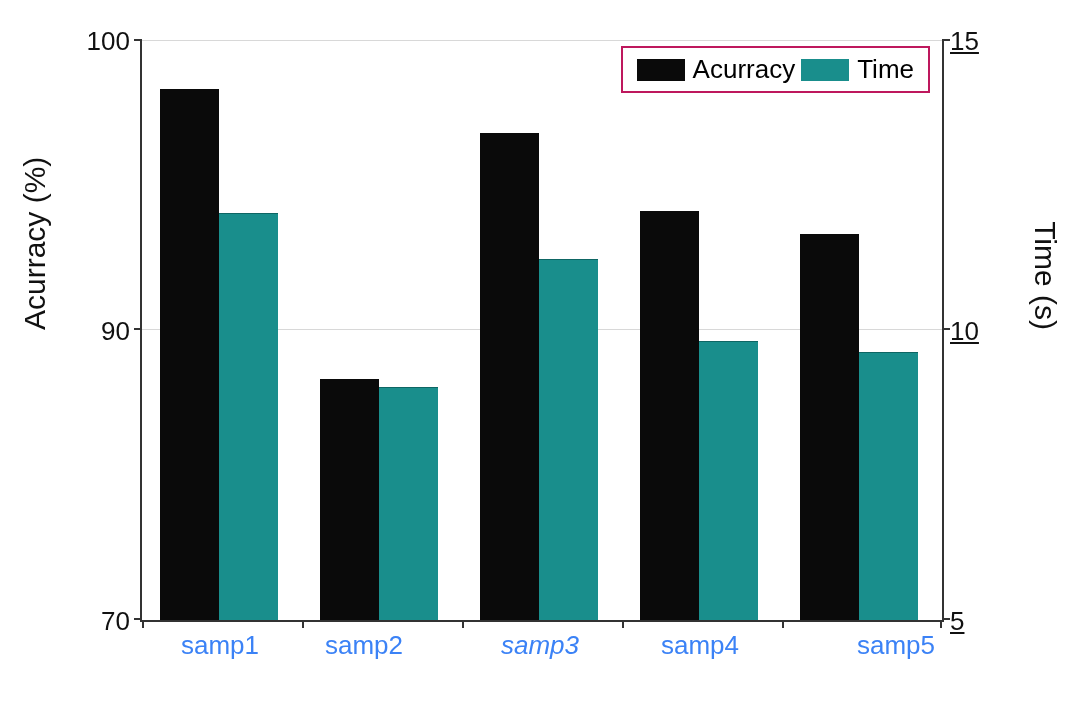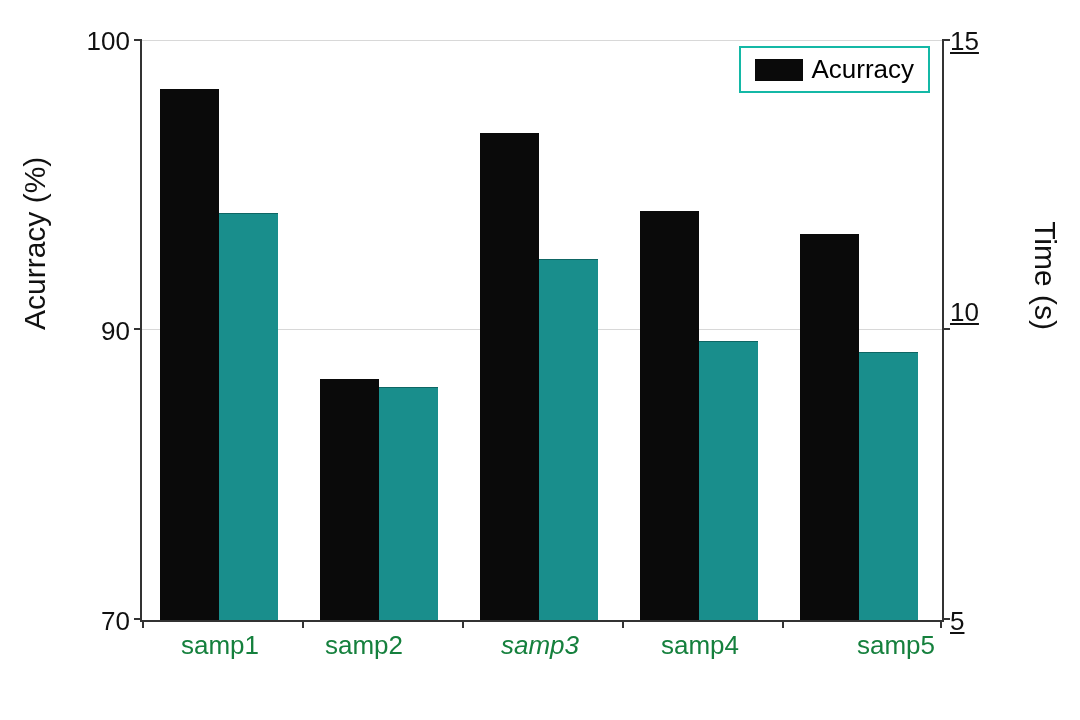--- a/index.html
+++ b/index.html
@@ -42,21 +42,21 @@
     position: absolute;
     font-size: 26px;
     color: #111;
   }
   .y-tick-left { right: 950px; text-align: right; width: 100px; }
   .y-tick-right { left: 950px; text-align: left; width: 100px; text-decoration: underline; }
   .x-tick {
     position: absolute;
     top: 630px;
     font-size: 26px;
-    color: #15803d;
+    color: #3b82f6;
     text-align: center;
     transform: translateX(-50%);
   }
   .axis-label {
     position: absolute;
     font-size: 30px;
     color: #111;
   }
   .axis-label.left {
     left: 35px;
@@ -74,21 +74,21 @@
     position: absolute;
     background: #333;
   }
   .tick-mark-left { left: -8px; width: 8px; height: 2px; }
   .tick-mark-right { right: -8px; width: 8px; height: 2px; }
   .tick-mark-bottom { bottom: -8px; width: 2px; height: 8px; }
   .legend {
     position: absolute;
     top: 46px;
     right: 150px;
-    border: 2px solid #14b8a6;
+    border: 2px solid #be185d;
     background: #fff;
     padding: 6px 14px;
     display: flex;
     align-items: center;
     gap: 6px;
     font-size: 26px;
   }
   .legend-item {
     display: flex;
     align-items: center;
@@ -139,32 +139,36 @@
 
     <div class="bar accuracy" style="left: 82.2%; width: 7.4%; height: 66.5%;"></div>
     <div class="bar time" style="left: 89.6%; width: 7.4%; height: 46%;"></div>
   </div>
 
   <div class="y-tick-left" style="top: 26px;">100</div>
   <div class="y-tick-left" style="top: 316px;">90</div>
   <div class="y-tick-left" style="top: 606px;">70</div>
 
   <div class="y-tick-right" style="top: 26px;">15</div>
-  <div class="y-tick-right" style="top: 297px;">10</div>
+  <div class="y-tick-right" style="top: 316px;">10</div>
   <div class="y-tick-right" style="top: 606px;">5</div>
 
   <div class="x-tick" style="left: 220px;">samp1</div>
   <div class="x-tick" style="left: 364px;">samp2</div>
   <div class="x-tick" style="left: 540px; font-style: italic;">samp3</div>
   <div class="x-tick" style="left: 700px; text-align: center;">samp4</div>
   <div class="x-tick" style="left: 896px;">samp5</div>
 
   <div class="axis-label left">Acurracy (%)</div>
   <div class="axis-label right">Time (s)</div>
 
   <div class="legend">
     <div class="legend-item">
       <div class="legend-swatch accuracy"></div>
       <span>Acurracy</span>
     </div>
+    <div class="legend-item">
+      <div class="legend-swatch time"></div>
+      <span>Time</span>
+    </div>
   </div>
 
 </div>
 
 </body></html>

